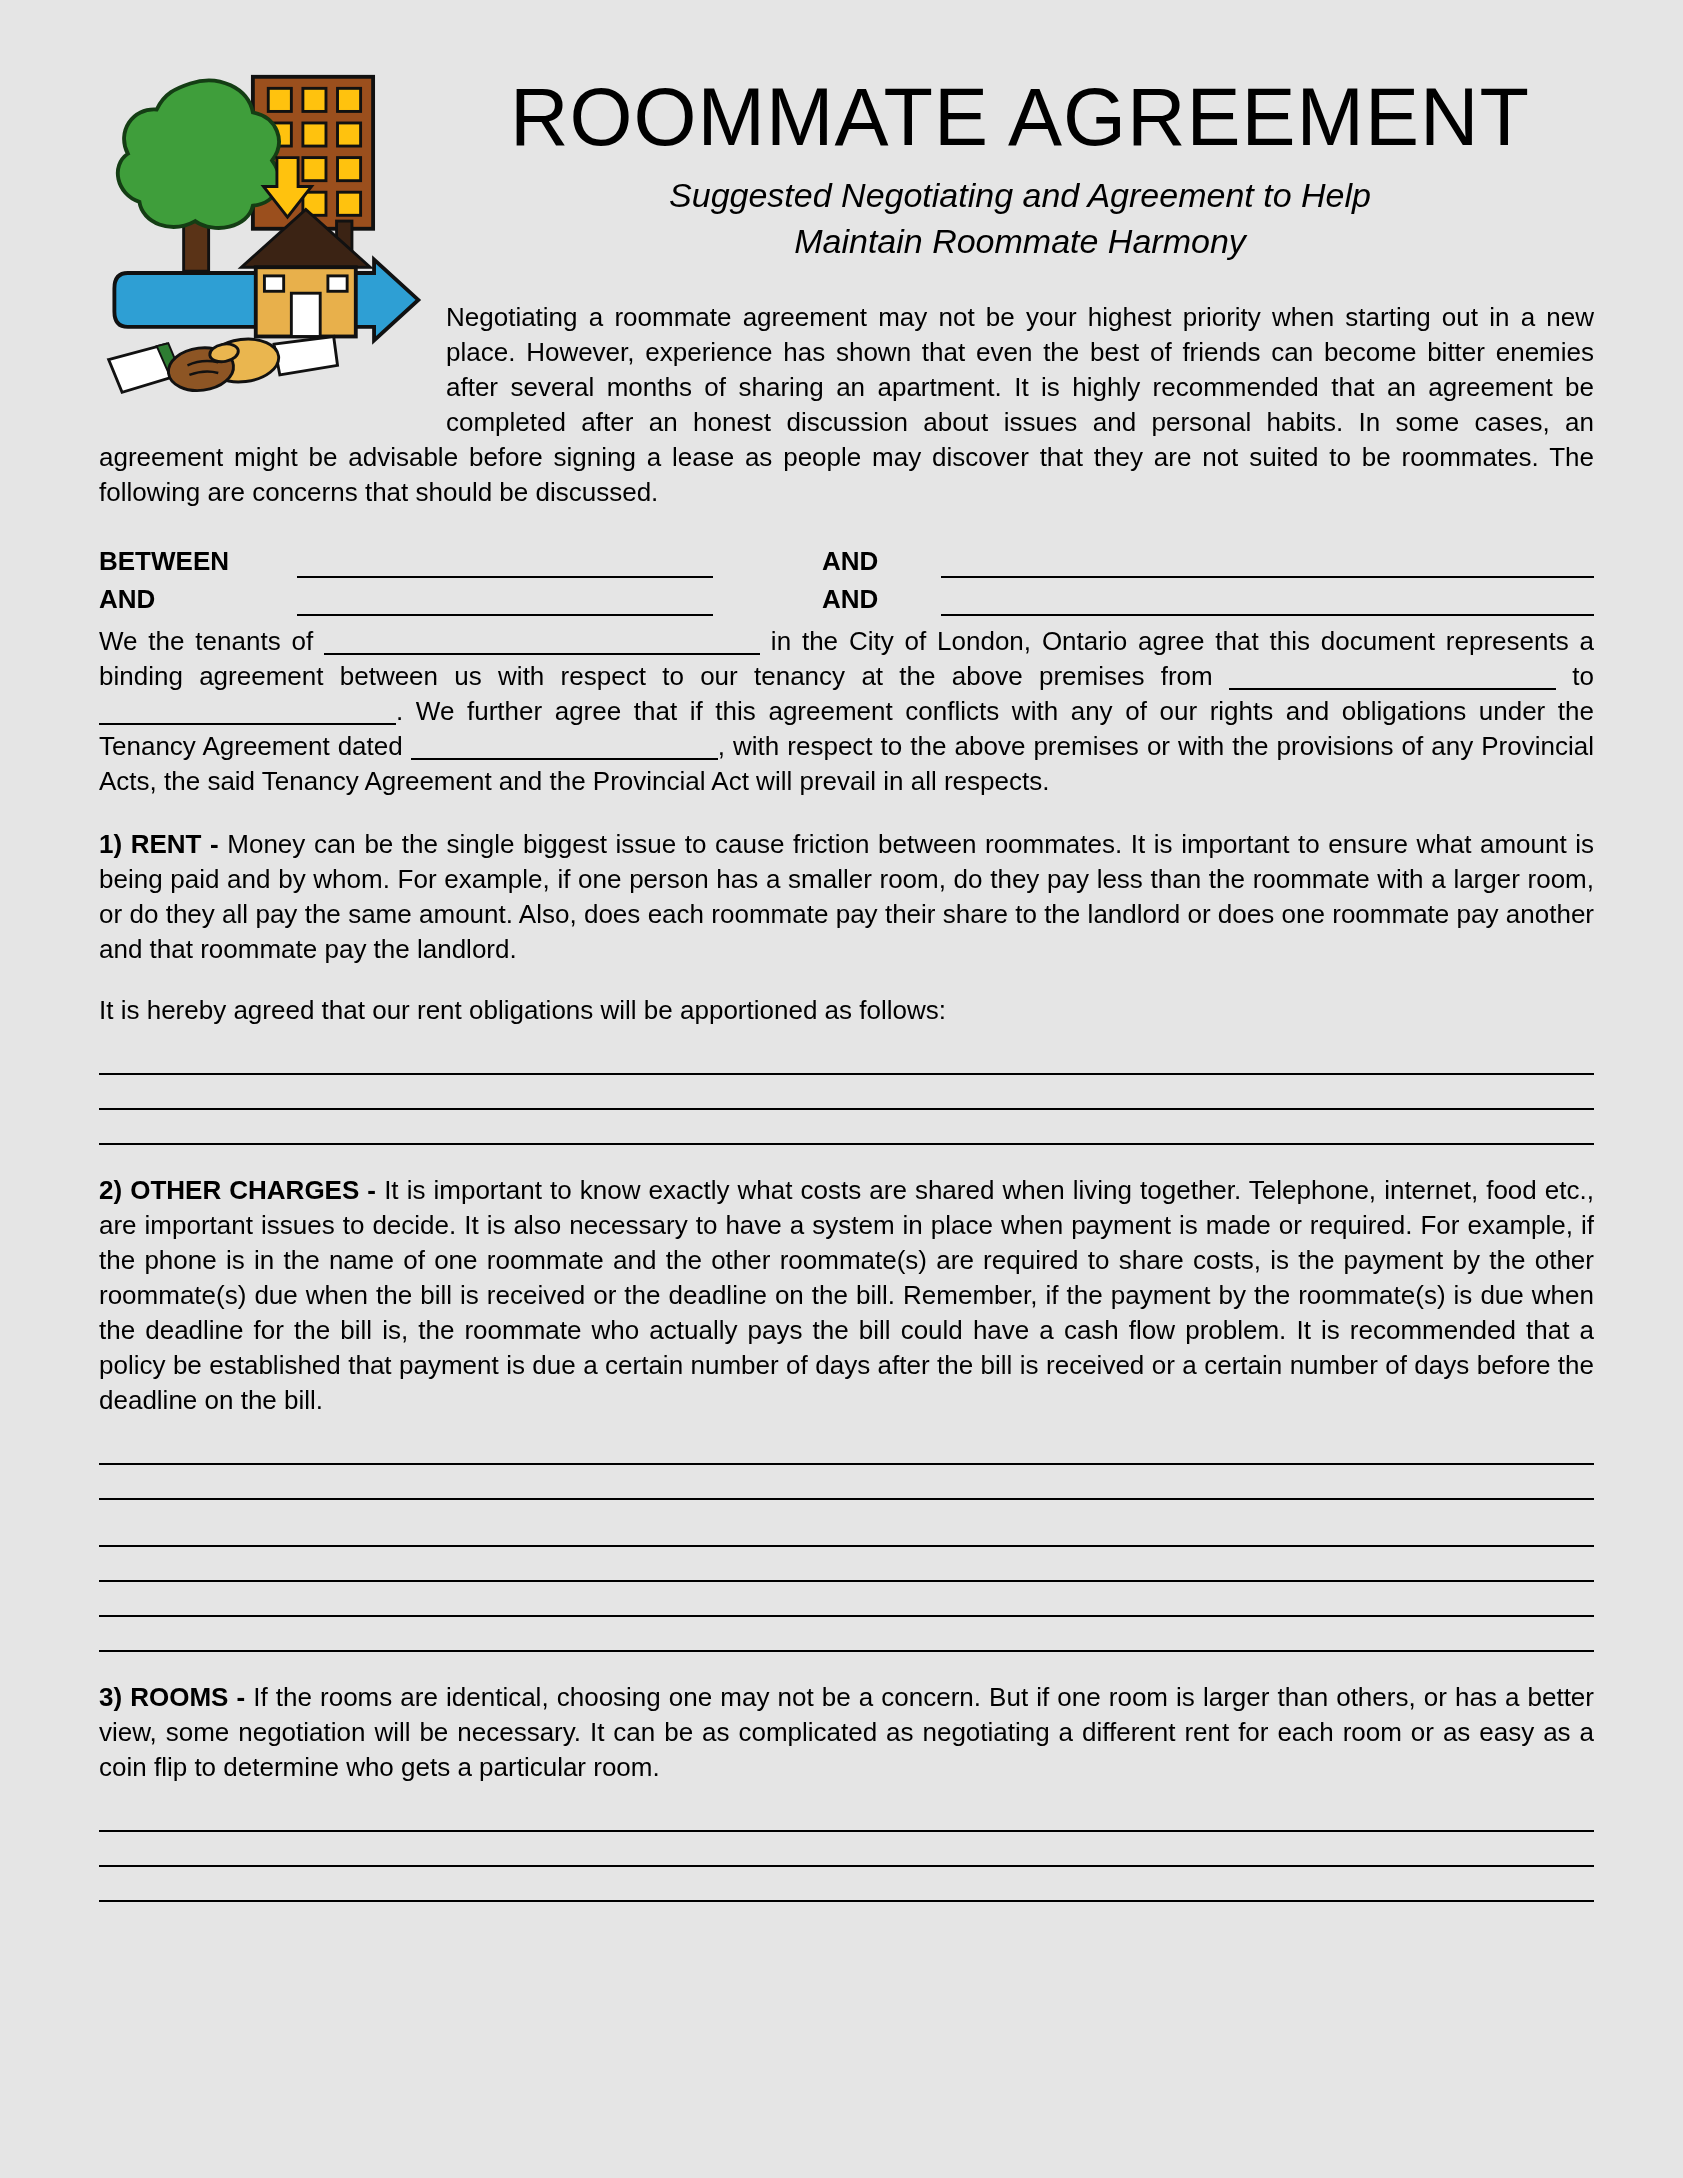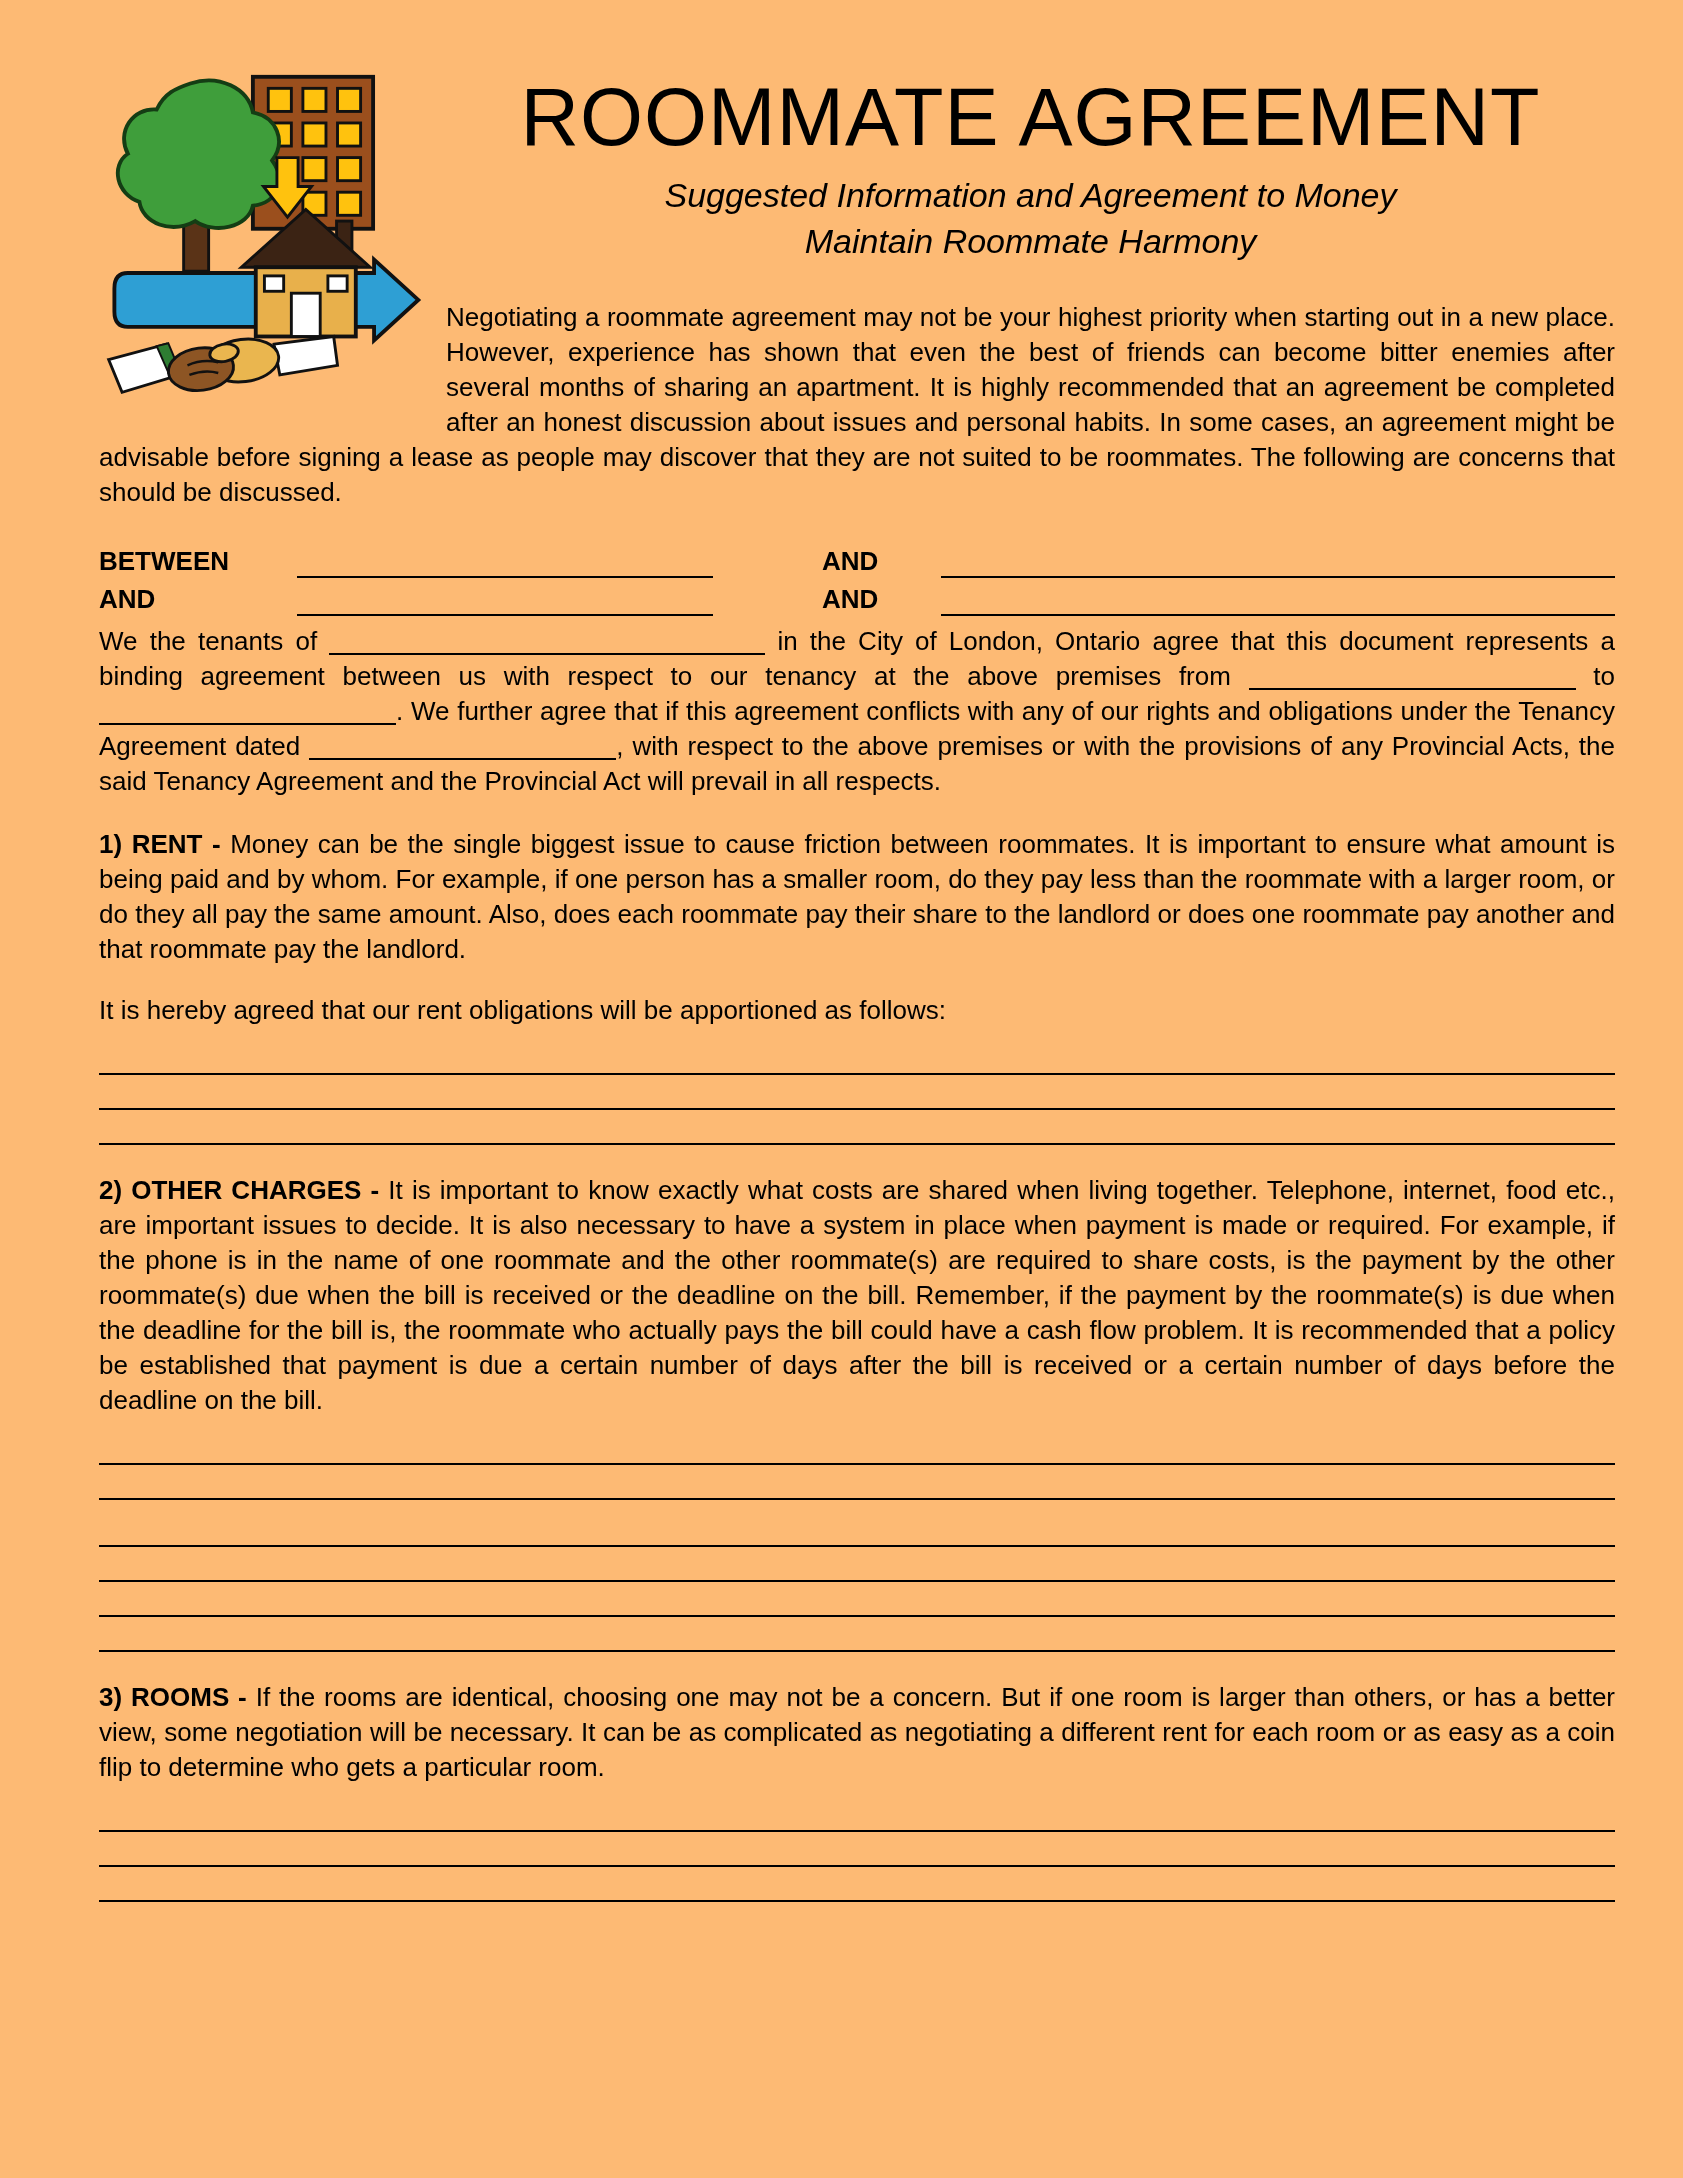--- a/index.html
+++ b/index.html
@@ -6,23 +6,23 @@
   html, body { background:#ffffff; }
   body {
     width:1683px; height:2178px;
     font-family:"Liberation Sans", sans-serif;
     color:#000;
     font-size:26px;
     line-height:35px;
   }
   .page {
     width:1683px; height:2178px;
-    padding:57px 68px 0 99px;
+    padding:57px 89px 0 99px;
     overflow:hidden;
-    background:#fdba74;
+    background:#e5e5e5;
   }
 
   
   .logo {
     float:left;
     width:327px; height:358px;
     margin:12px 20px 6px 0;
   }
   h1.title {
     text-align:center;
@@ -125,21 +125,21 @@
         <ellipse cx="150" cy="303" rx="37" ry="22" fill="#eab64f" stroke="#111" stroke-width="3" transform="rotate(-7 150 303)"></ellipse>
         <ellipse cx="106" cy="312" rx="34" ry="22" fill="#8d5524" stroke="#111" stroke-width="3" transform="rotate(-7 106 312)"></ellipse>
         <ellipse cx="130" cy="295" rx="15" ry="9" fill="#eab64f" stroke="#111" stroke-width="3" transform="rotate(-10 130 295)"></ellipse>
         <path d="M92,308 q16,-7 32,-3 M94,318 q16,-6 30,-2" fill="none" stroke="#111" stroke-width="2.5"></path>
       </g>
     </svg>
   </div>
 
   <h1 class="title">ROOMMATE AGREEMENT</h1>
   <div class="subtitle">
-    <div>Suggested Information and Agreement to Money</div>
+    <div>Suggested Negotiating and Agreement to Help</div>
     <div>Maintain Roommate Harmony</div>
   </div>
 
   <p class="intro just">Negotiating a roommate agreement may not be your highest priority when starting out in a new place. However, experience has shown that even the best of friends can become bitter enemies after several months of sharing an apartment. It is highly recommended that an agreement be completed after an honest discussion about issues and personal habits. In some cases, an agreement might be advisable before signing a lease as people may discover that they are not suited to be roommates. The following are concerns that should be discussed.</p>
 
   <div class="parties">
     <div class="prow">
       <span class="plbl plbl-l">BETWEEN</span>
       <span class="pline pline-a"></span>
       <span class="pgap"></span>

